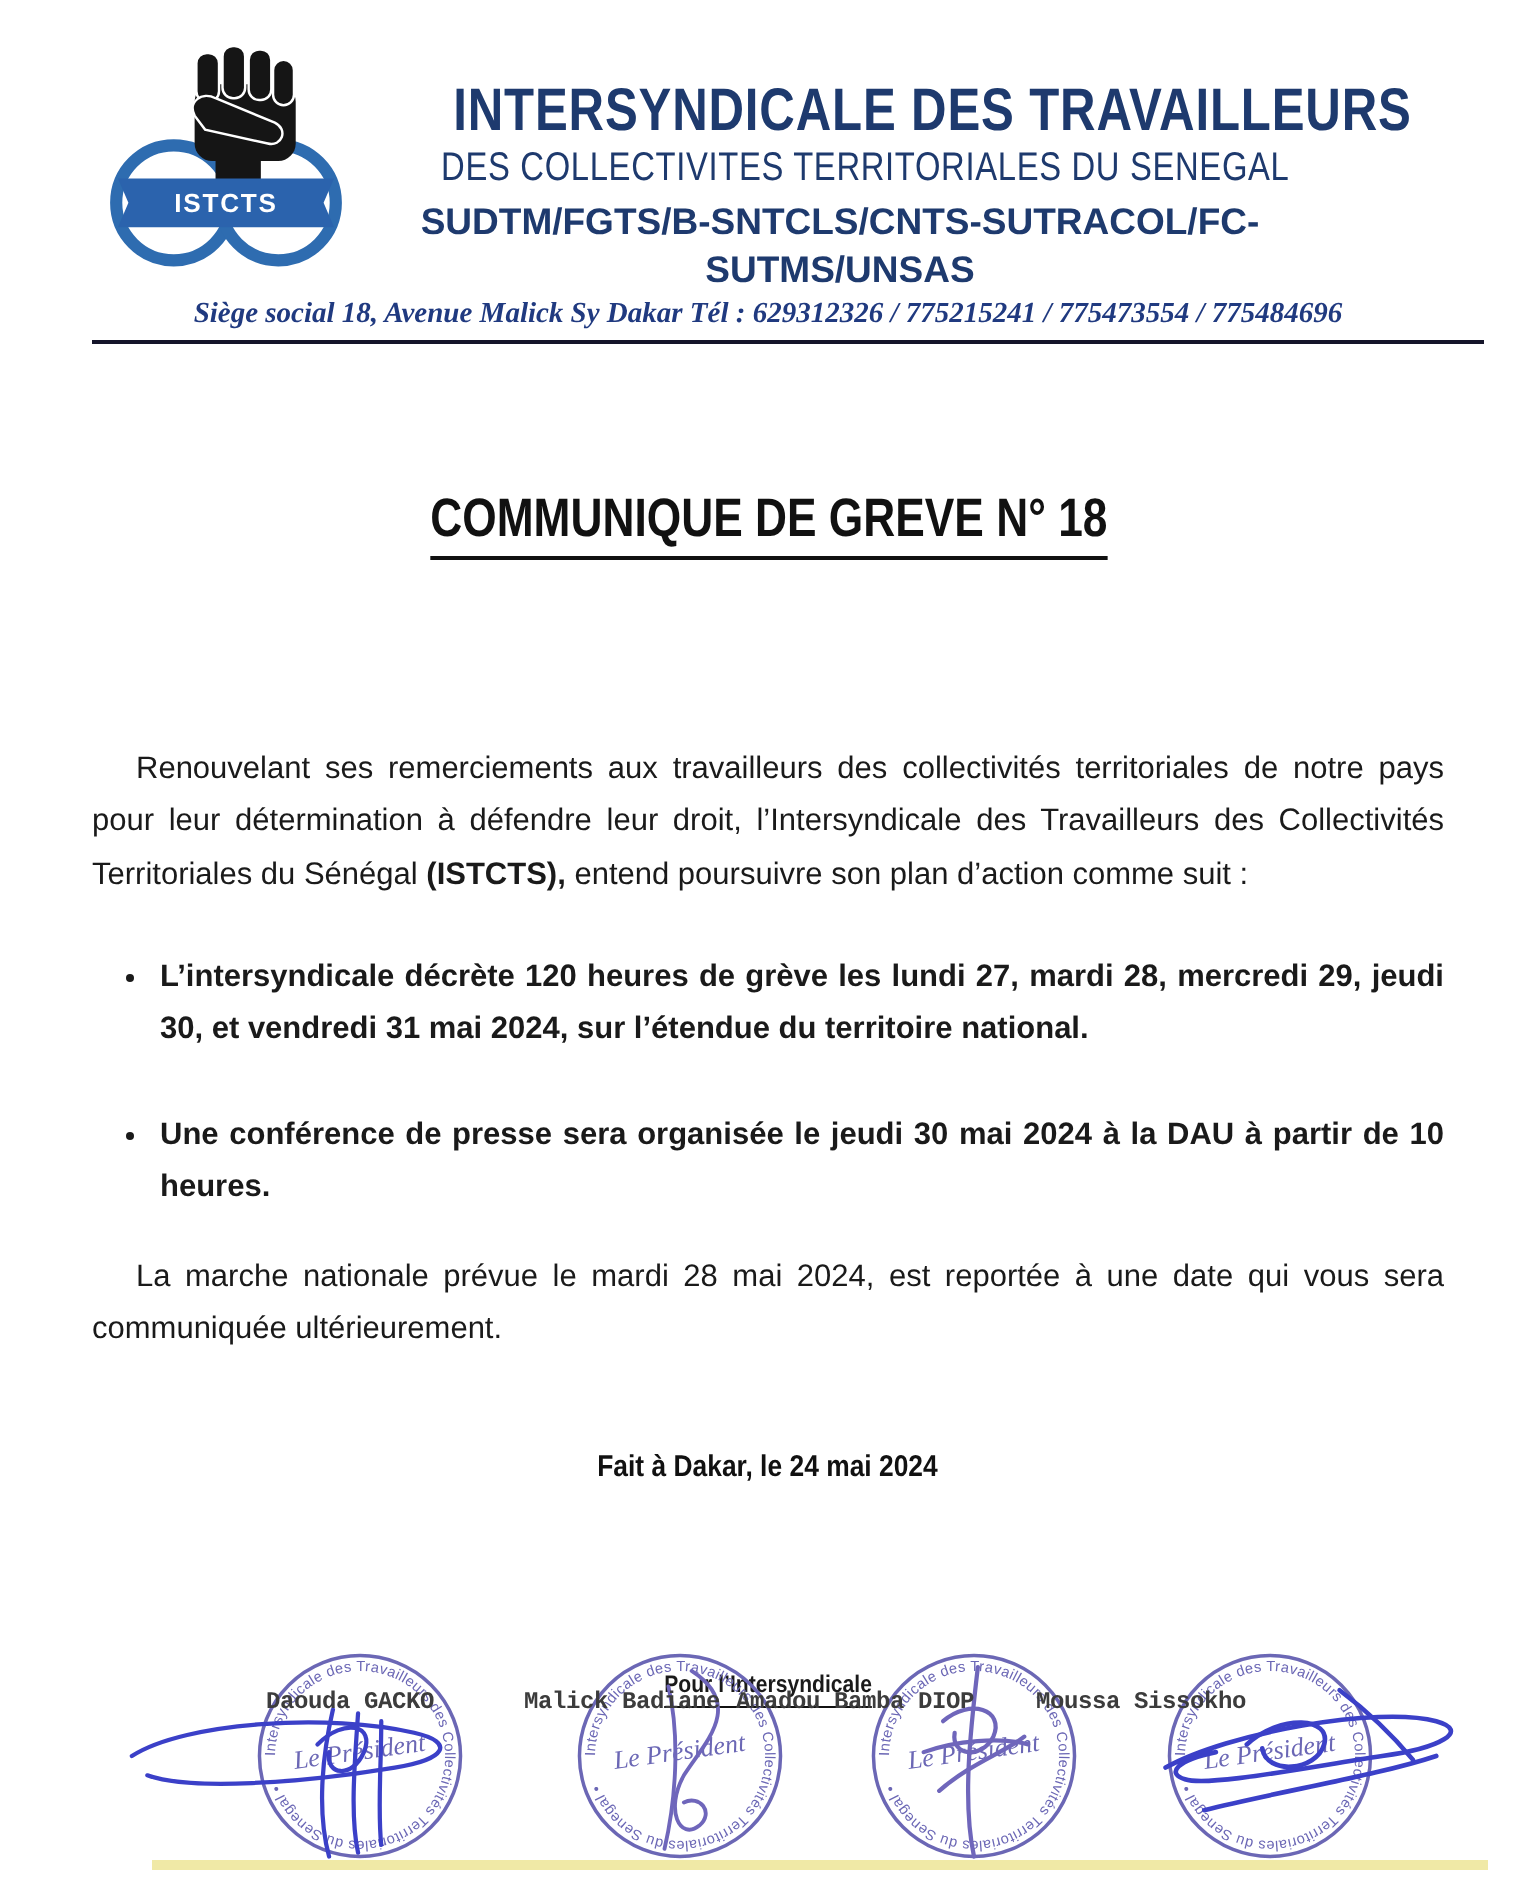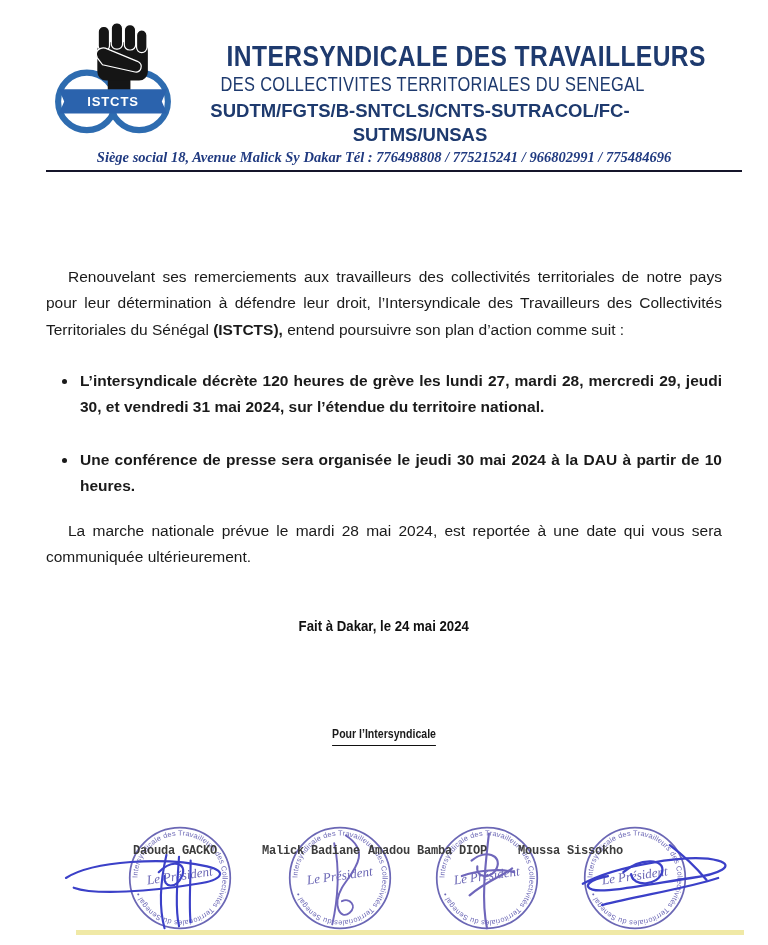--- a/index.html
+++ b/index.html
@@ -78,23 +78,24 @@
         </g>
       </svg>
     </div>
     <div class="org-titles">
       <div class="org-line1"><span class="cond">INTERSYNDICALE DES TRAVAILLEURS</span></div>
       <div class="org-line2"><span class="cond">DES COLLECTIVITES TERRITORIALES DU SENEGAL</span></div>
       <div class="org-line3"><span>SUDTM/FGTS/B-SNTCLS/CNTS-SUTRACOL/FC-SUTMS/UNSAS</span></div>
     </div>
   </div>
 
-  <div class="addr">Siège social 18, Avenue Malick Sy Dakar Tél : 776498808 / 775215241 / 966802991 / 775484696</div>
+  <div class="addr">Siège social 18, Avenue Malick Sy Dakar Tél : 629312326 / 775215241 / 775473554 / 775484696</div>
   <hr class="rule">
 
+  <h1 class="doc-title"><span class="cond">COMMUNIQUE DE GREVE N° 18</span></h1>
 
   <div class="body-text">
     <p class="p1"><span>Renouvelant ses remerciements aux travailleurs des collectivités territoriales de notre pays pour leur détermination à défendre leur droit, l’Intersyndicale des Travailleurs des Collectivités Territoriales du Sénégal </span><b>(ISTCTS),</b><span> entend poursuivre son plan d’action comme suit :</span></p>
 
     <ul class="bullets">
       <li>L’intersyndicale décrète 120 heures de grève les lundi 27, mardi 28, mercredi 29, jeudi 30, et vendredi 31 mai 2024, sur l’étendue du territoire national.</li>
       <li>Une conférence de presse sera organisée le jeudi 30 mai 2024 à la DAU à partir de 10 heures.</li>
     </ul>
 
     <p class="p2">La marche nationale prévue le mardi 28 mai 2024, est reportée à une date qui vous sera communiquée ultérieurement.</p>

